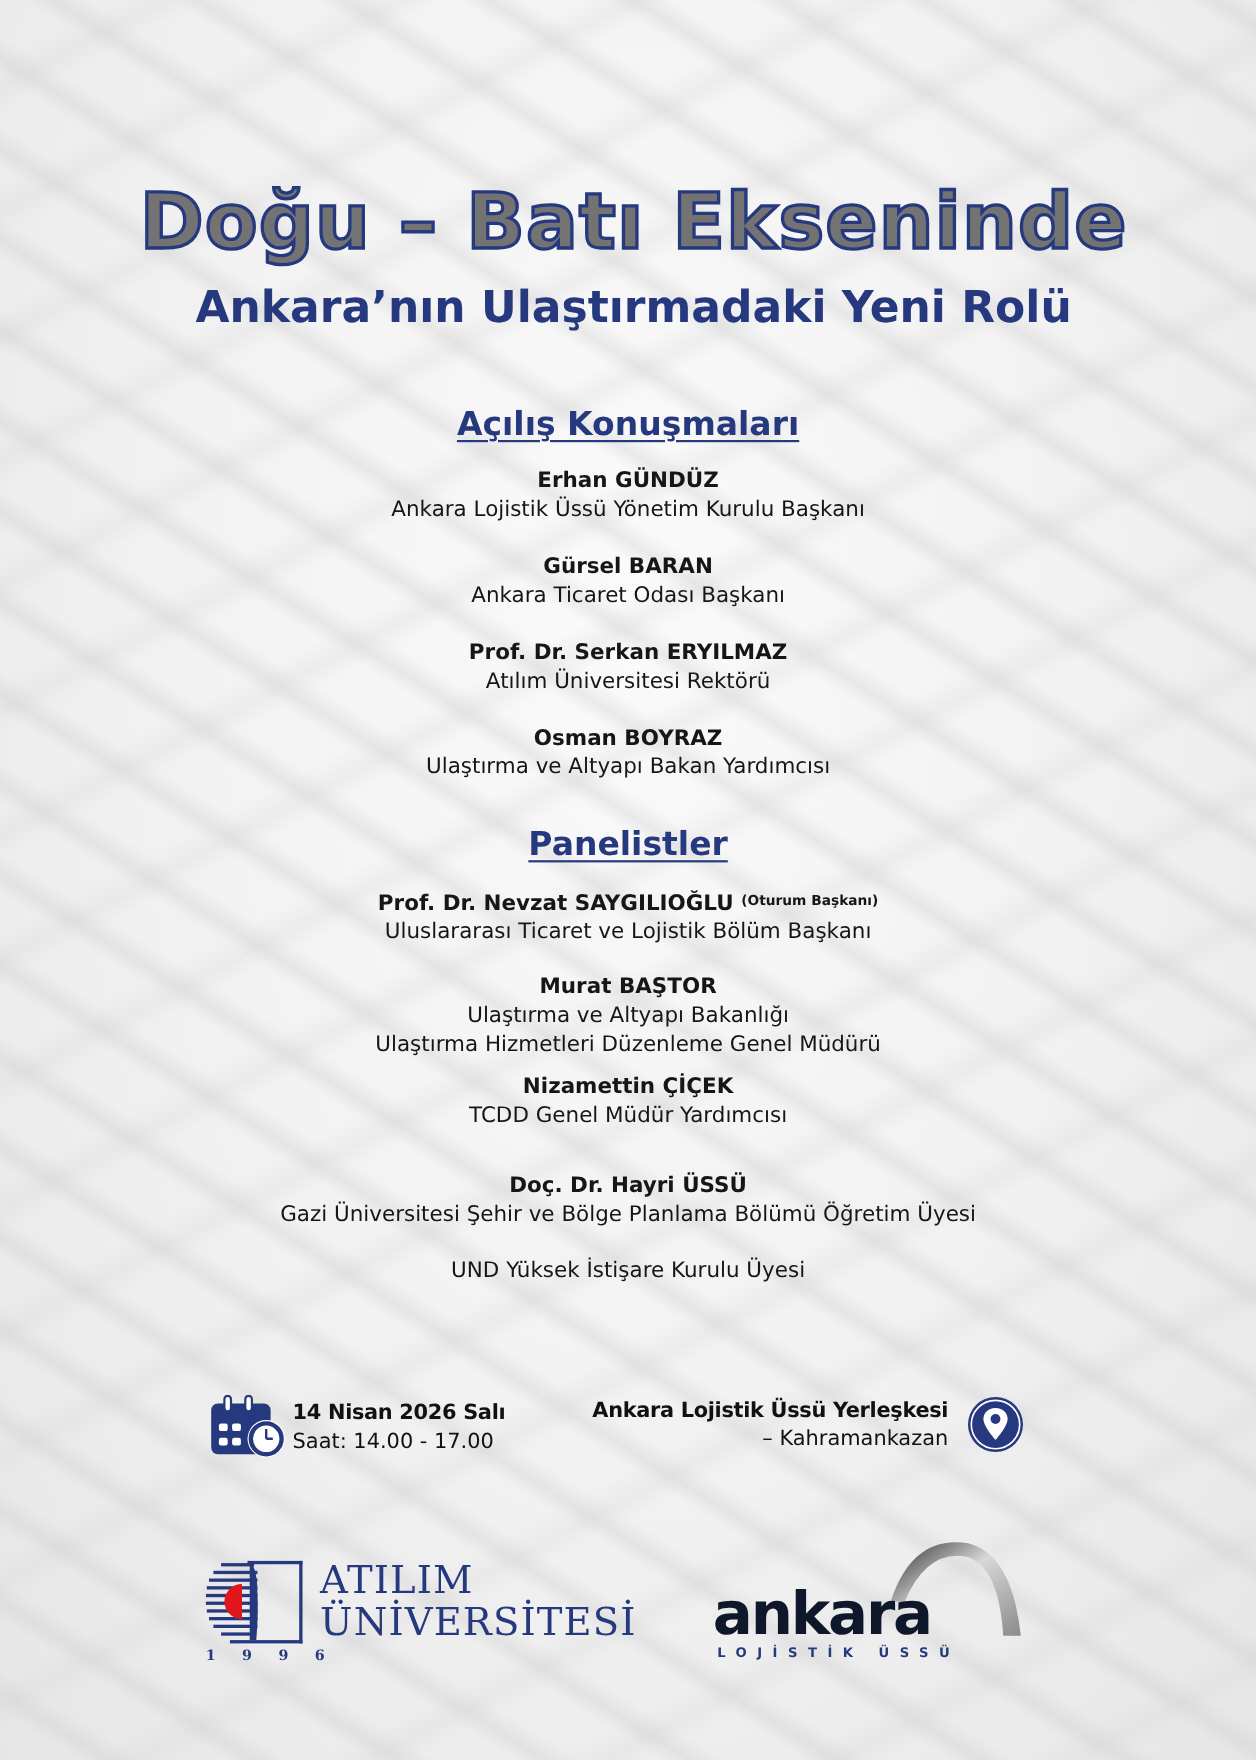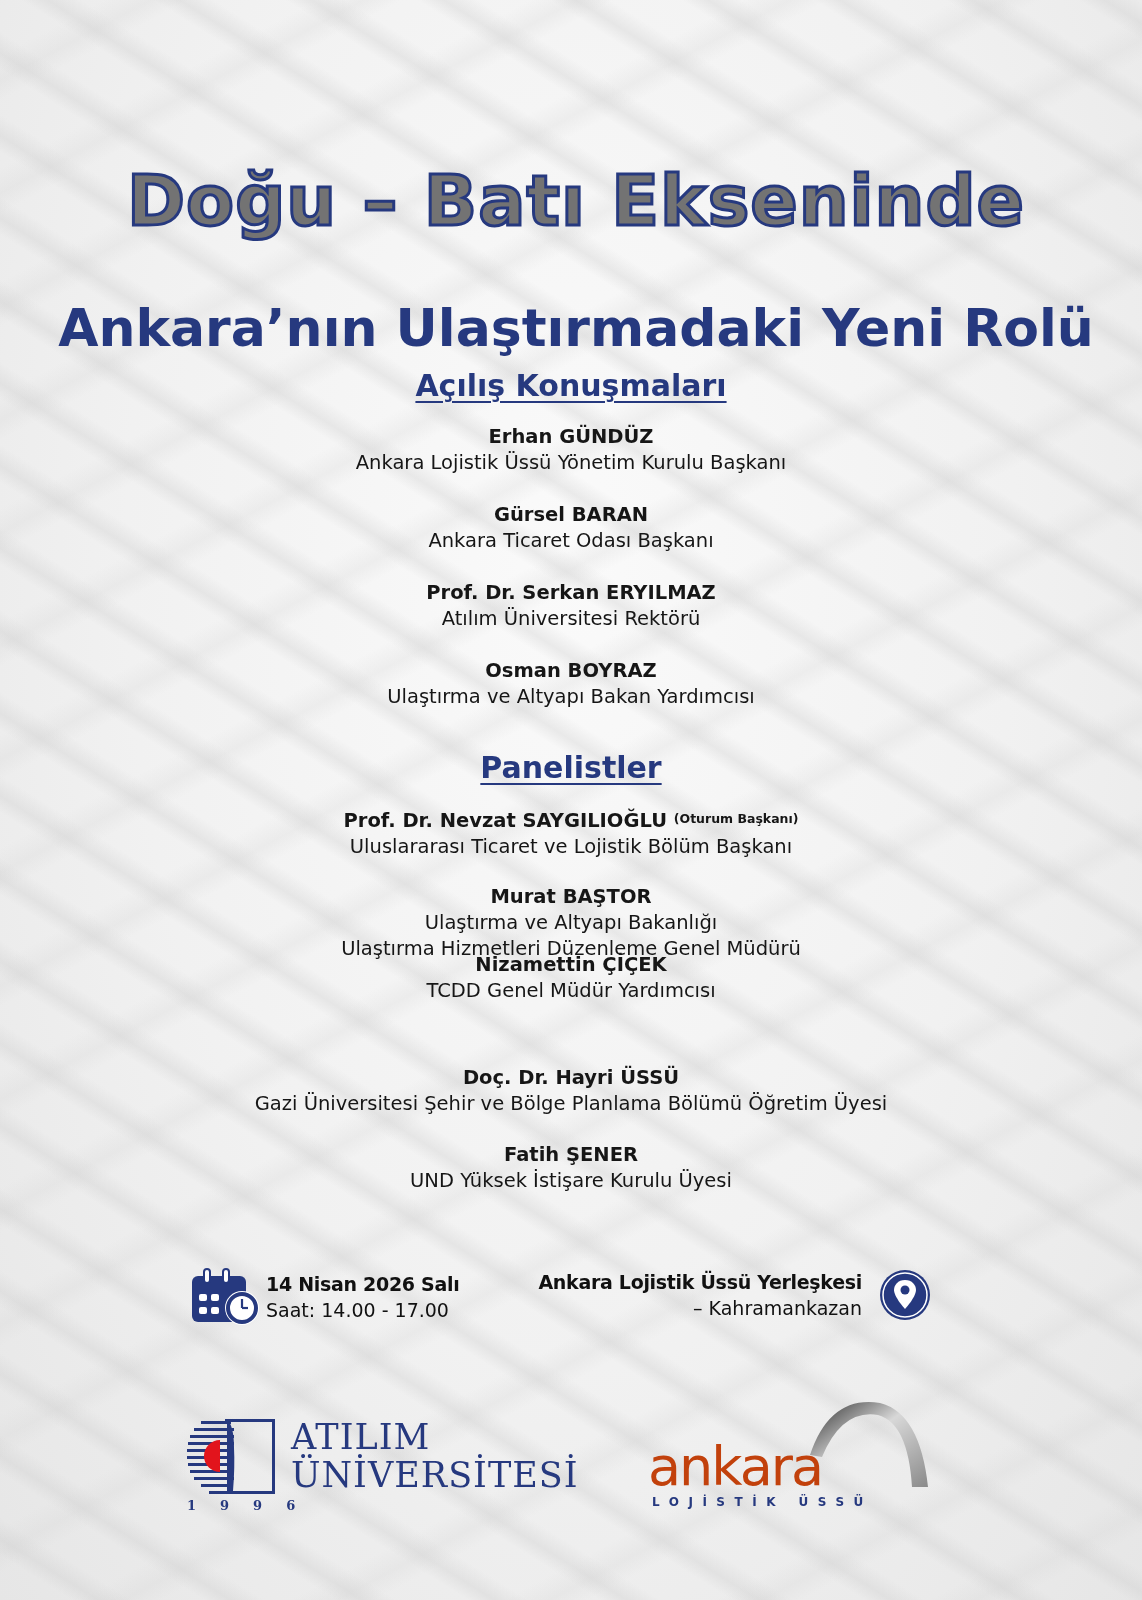--- a/index.html
+++ b/index.html
@@ -19,21 +19,21 @@
     .page { position: absolute; inset: 0; }
     .center { position: absolute; left: 0; right: 0; text-align: center; }
 
     .title-outline {
       top: 160px; font-family: "DejaVu Sans", sans-serif; font-weight: bold;
       font-size: 70px; letter-spacing: 1px;
       color: #737373; -webkit-text-stroke: 3px #26397f;
       left: 10px;
     }
     .title-sub {
-      top: 257px; font-weight: bold; font-size: 52px; color: #26397f; left: 10px; margin-top: 41px;
+      top: 257px; font-weight: bold; font-size: 40px; color: #26397f; left: 10px;
     }
     .section-head {
       font-weight: bold; font-size: 30px; color: #26397f; text-decoration: underline;
       text-underline-offset: 5px; text-decoration-thickness: 2px;
     }
     .entry { position: absolute; left: 0; right: 0; text-align: center; }
     .entry .name { font-weight: bold; font-size: 19.5px; line-height: 26px; color: #161616; }
     .entry .role { font-size: 19.5px; line-height: 26px; color: #161616; }
     .entry .note { font-size: 12.5px; font-weight: bold; vertical-align: 4px; }
 
@@ -43,21 +43,21 @@
     .info-text-l { margin-left: 4px; }
     .info-text-r { text-align: right; margin-right: 16px; }
     .info-bold { font-weight: bold; font-size: 19px; line-height: 26px; color: #111; letter-spacing: -0.3px; }
     .info-reg { font-size: 19px; line-height: 26px; color: #111; }
 
     .logo-atilim { position: absolute; left: 187px; top: 1418px; width: 420px; height: 100px; }
     .atilim-text { position: absolute; left: 104px; top: 0; font-family: "DejaVu Serif", serif; color: #26397f; font-size: 35px; line-height: 38px; letter-spacing: 1px; }
     .atilim-year { position: absolute; left: 0; top: 80px; font-family: "DejaVu Serif", serif; font-weight: bold; color: #26397f; font-size: 13px; letter-spacing: 24px; }
 
     .logo-ankara { position: absolute; left: 640px; top: 1395px; width: 300px; height: 120px; }
-    .ankara-word { position: absolute; left: 8px; top: 40px; font-family: "DejaVu Sans", sans-serif; font-weight: normal; font-size: 54px; color: #c2410c; letter-spacing: -2px; }
+    .ankara-word { position: absolute; left: 8px; top: 40px; font-family: "DejaVu Sans", sans-serif; font-weight: bold; font-size: 54px; color: #0f172a; letter-spacing: -2px; }
     .ankara-sub { position: absolute; left: 12px; top: 100px; font-family: "DejaVu Sans", sans-serif; font-weight: bold; font-size: 12px; color: #26397f; letter-spacing: 9.5px; }
   </style>
 </head>
 <body>
 
 <div class="bg"></div>
 
 <div class="page">
 
   <div class="center title-outline">Doğu – Batı Ekseninde</div>
@@ -89,30 +89,29 @@
       <span>Prof. Dr. Nevzat SAYGILIOĞLU</span>
       <span class="note">(Oturum Başkanı)</span>
     </div>
     <div class="role">Uluslararası Ticaret ve Lojistik Bölüm Başkanı</div>
   </div>
   <div class="entry" style="top:884px;">
     <div class="name">Murat BAŞTOR</div>
     <div class="role">Ulaştırma ve Altyapı Bakanlığı</div>
     <div class="role">Ulaştırma Hizmetleri Düzenleme Genel Müdürü</div>
   </div>
-  <div class="entry" style="top:952px;">
+  <div class="entry" style="top:975px;">
     <div class="name">Nizamettin ÇİÇEK</div>
     <div class="role">TCDD Genel Müdür Yardımcısı</div>
   </div>
   <div class="entry" style="top:1065px;">
     <div class="name">Doç. Dr. Hayri ÜSSÜ</div>
     <div class="role">Gazi Üniversitesi Şehir ve Bölge Planlama Bölümü Öğretim Üyesi</div>
   </div>
   <div class="entry" style="top:1142px;">
-    <div class="name">Fatih ŞENER</div>
     <div class="role">UND Yüksek İstişare Kurulu Üyesi</div>
   </div>
 
   <div class="info-block info-left">
     <svg width="72" height="58" viewBox="0 0 72 58">
       <rect x="2" y="8" width="54" height="46" rx="6" fill="#26397f"></rect>
       <rect x="14" y="1" width="6" height="14" rx="3" fill="#ffffff" stroke="#26397f" stroke-width="2"></rect>
       <rect x="33" y="1" width="6" height="14" rx="3" fill="#ffffff" stroke="#26397f" stroke-width="2"></rect>
       <rect x="9" y="26" width="8" height="7" rx="2" fill="#ffffff"></rect>
       <rect x="21" y="26" width="8" height="7" rx="2" fill="#ffffff"></rect>

